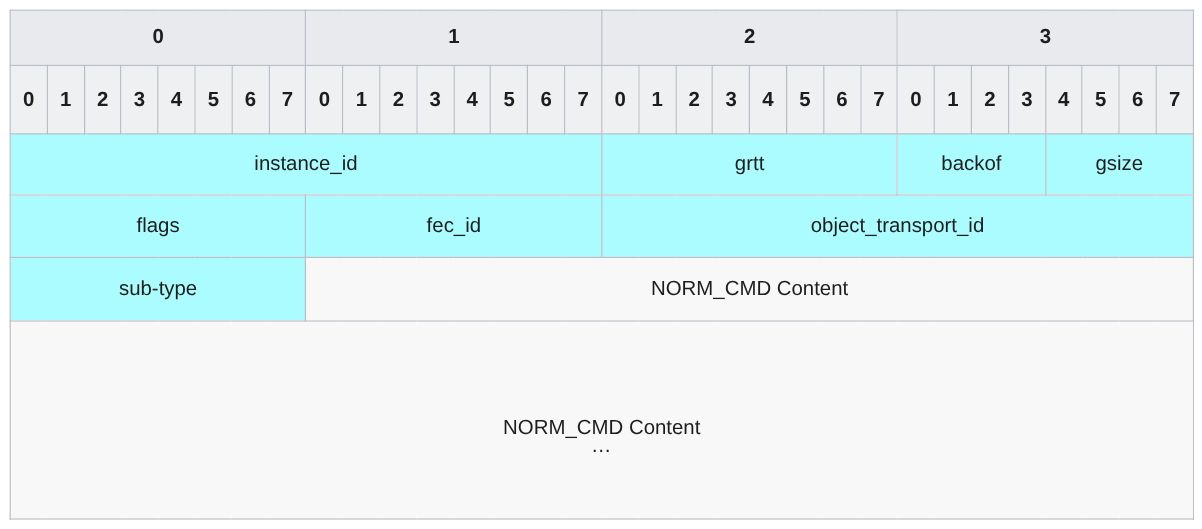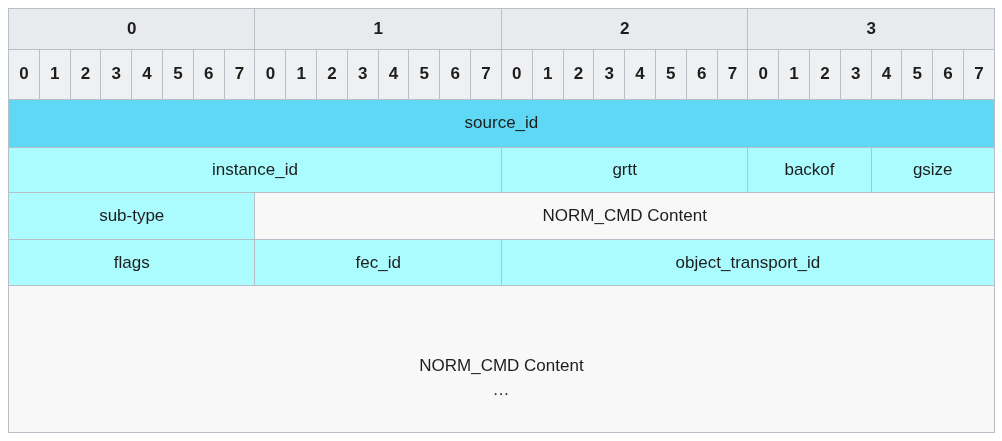--- a/index.html
+++ b/index.html
@@ -169,40 +169,37 @@
         <td class="bit-head">1</td>
         <td class="bit-head">2</td>
         <td class="bit-head">3</td>
         <td class="bit-head">4</td>
         <td class="bit-head">5</td>
         <td class="bit-head">6</td>
         <td class="bit-head">7</td>
       </tr>
 
 
-      <tr>
-        <td class="cy-strong r2" colspan="32">source_id</td>
-      </tr>
 
       <tr>
         <td class="cy-light r3" colspan="16">instance_id</td>
         <td class="cy-light r3" colspan="8">grtt</td>
         <td class="cy-light r3" colspan="4">backof</td>
         <td class="cy-light r3" colspan="4">gsize</td>
       </tr>
 
       <tr>
-        <td class="cy-light r5" colspan="8">sub-type</td>
-        <td class="blank r5" colspan="24">NORM_CMD Content</td>
-      </tr>
-
-      <tr>
         <td class="cy-light r4" colspan="8">flags</td>
         <td class="cy-light r4" colspan="8">fec_id</td>
         <td class="cy-light r4" colspan="16">object_transport_id</td>
+      </tr>
+
+      <tr>
+        <td class="cy-light r5" colspan="8">sub-type</td>
+        <td class="blank r5" colspan="24">NORM_CMD Content</td>
       </tr>
 
       <tr>
         <td class="tail" colspan="32">
           <span class="tail-label">NORM_CMD Content</span>
           <span class="tail-ellipsis">…</span>
         </td>
       </tr>
     </tbody>
   </table>

